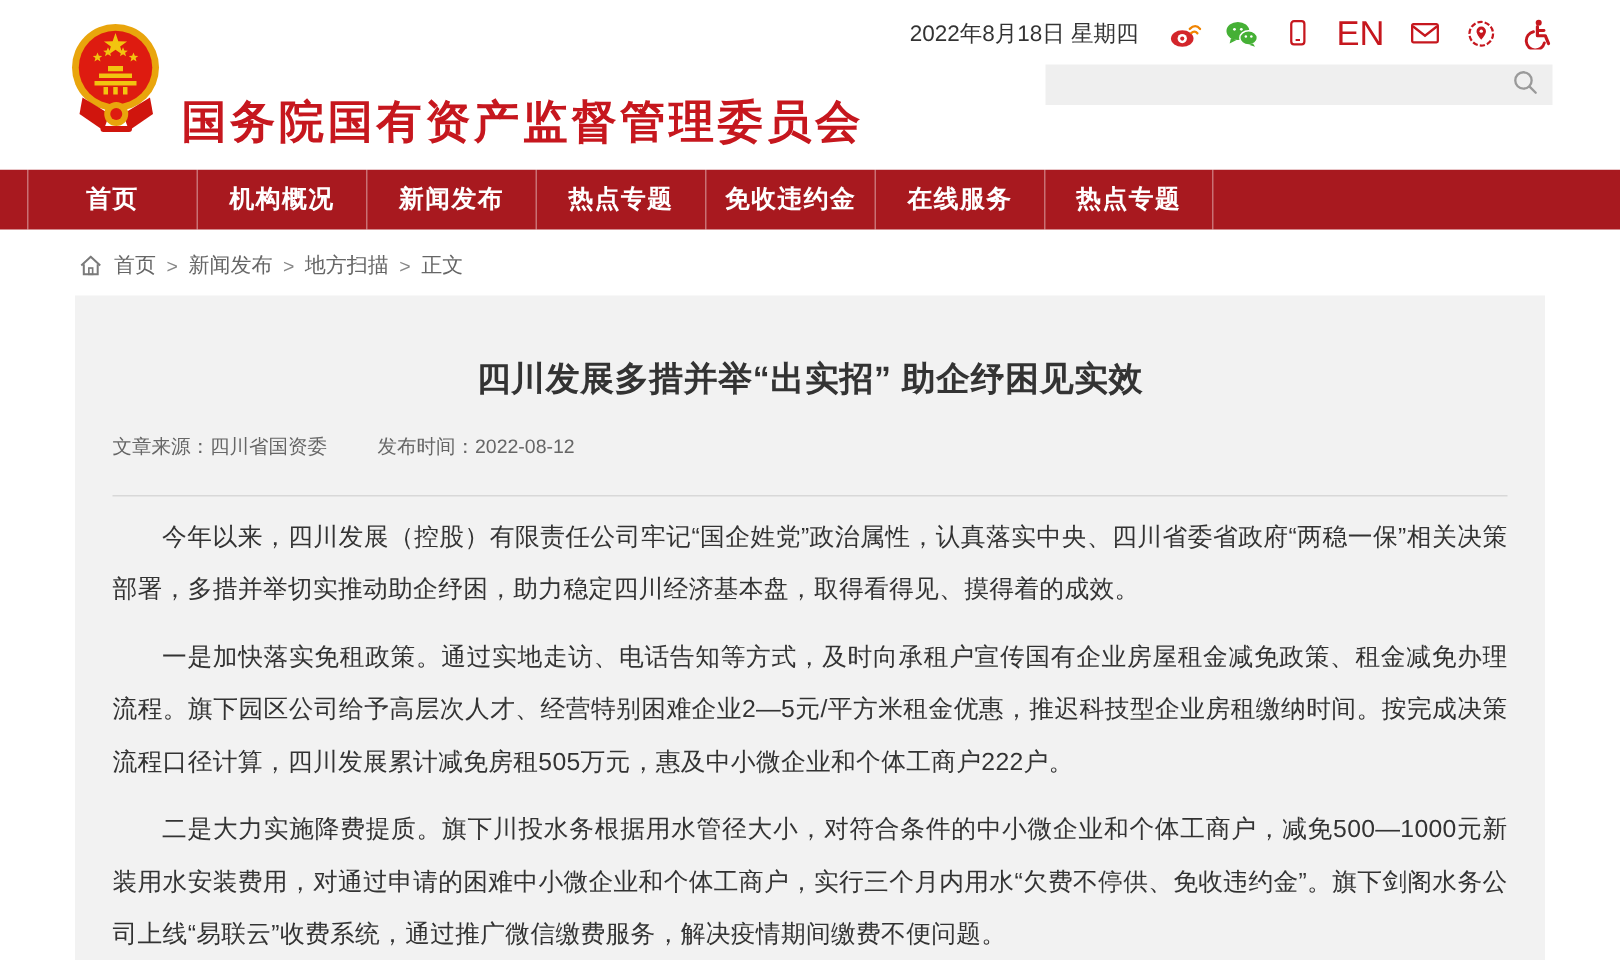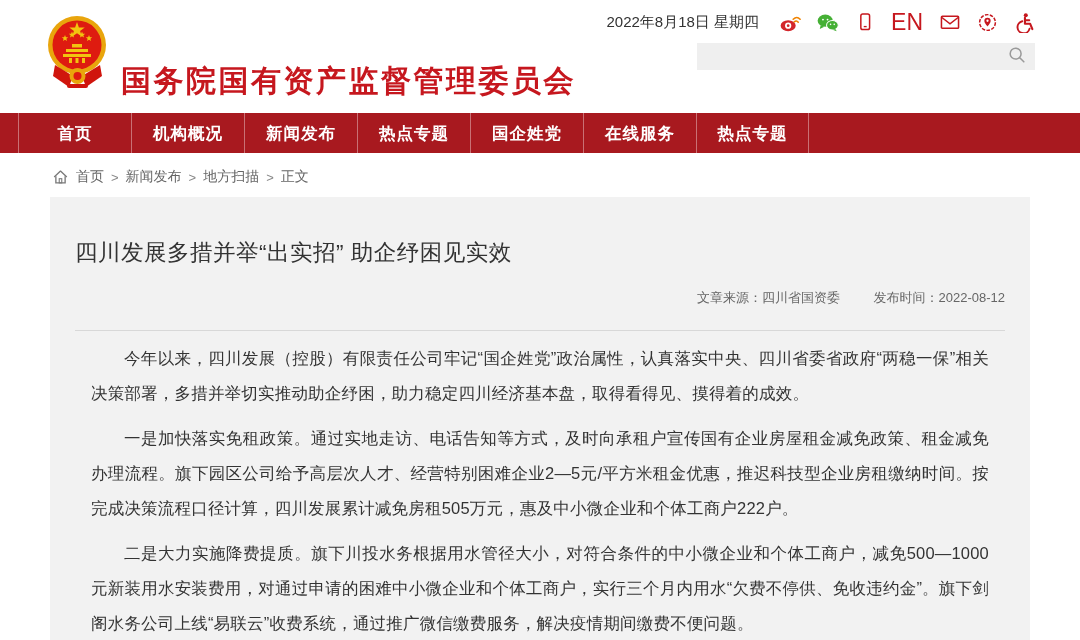--- a/index.html
+++ b/index.html
@@ -36,26 +36,26 @@
   }
   .nav-item:last-child { border-right: 1px solid rgba(255,255,255,0.38); }
 
   
   .breadcrumb { display: flex; align-items: center; gap: 7px; margin: 14px 0 10px 52px; font-size: 14px; color: #666; height: 20px; }
   .crumb-link { color: #666; cursor: pointer; text-decoration: none; }
   .crumb-sep { color: #888; font-size: 13px; }
 
   
   .article-panel { margin-left: 50px; width: 980px; background: #f2f2f2; padding: 40px 25px 60px; min-height: 460px; }
-  .article-title { margin: 0; text-align: left; font-size: 22.5px; font-weight: normal; color: #333; letter-spacing: 0.5px; }
-  .article-meta { margin-top: 21px; text-align: right; font-size: 13px; color: #666; }
+  .article-title { margin: 0; text-align: center; font-size: 22.5px; font-weight: bold; color: #333; letter-spacing: 0.5px; }
+  .article-meta { margin-top: 21px; text-align: left; font-size: 13px; color: #666; }
   .meta-source { margin-right: 30px; }
   .article-divider { border: none; border-top: 1px solid #d8d8d8; margin: 23px 0 9px; }
   .body-para {
-    margin: 10px 16px 0; font-size: 16.5px; color: #333;
+    margin: 10px 0 0; font-size: 16.5px; color: #333;
     line-height: 35px; text-indent: 2em; text-align: justify; letter-spacing: 0.2px;
   }
 </style>
 </head>
 <body>
 
 <header class="site-header">
   <div class="brand">
     <span>
       <svg width="61" height="85" viewBox="0 0 61 85">
@@ -157,21 +157,21 @@
       </button>
     </div>
   </div>
 </header>
 
 <nav class="main-nav">
   <div class="nav-item">首页</div>
   <div class="nav-item">机构概况</div>
   <div class="nav-item">新闻发布</div>
   <div class="nav-item">热点专题</div>
-  <div class="nav-item">国企姓党</div>
+  <div class="nav-item">免收违约金</div>
   <div class="nav-item">在线服务</div>
   <div class="nav-item">热点专题</div>
 </nav>
 
 <div class="breadcrumb">
   <span style="display:inline-flex;">
     <svg width="17" height="16" viewBox="0 0 20 19">
       <path d="M2.5 9.5 L10 2.5 L17.5 9.5" fill="none" stroke="#7a7a7a" stroke-width="1.6" stroke-linejoin="round"></path>
       <path d="M4.5 8.5 L4.5 16.5 L15.5 16.5 L15.5 8.5" fill="none" stroke="#7a7a7a" stroke-width="1.6"></path>
       <rect x="8.5" y="11.5" width="3" height="5" fill="none" stroke="#7a7a7a" stroke-width="1.3"></rect>

